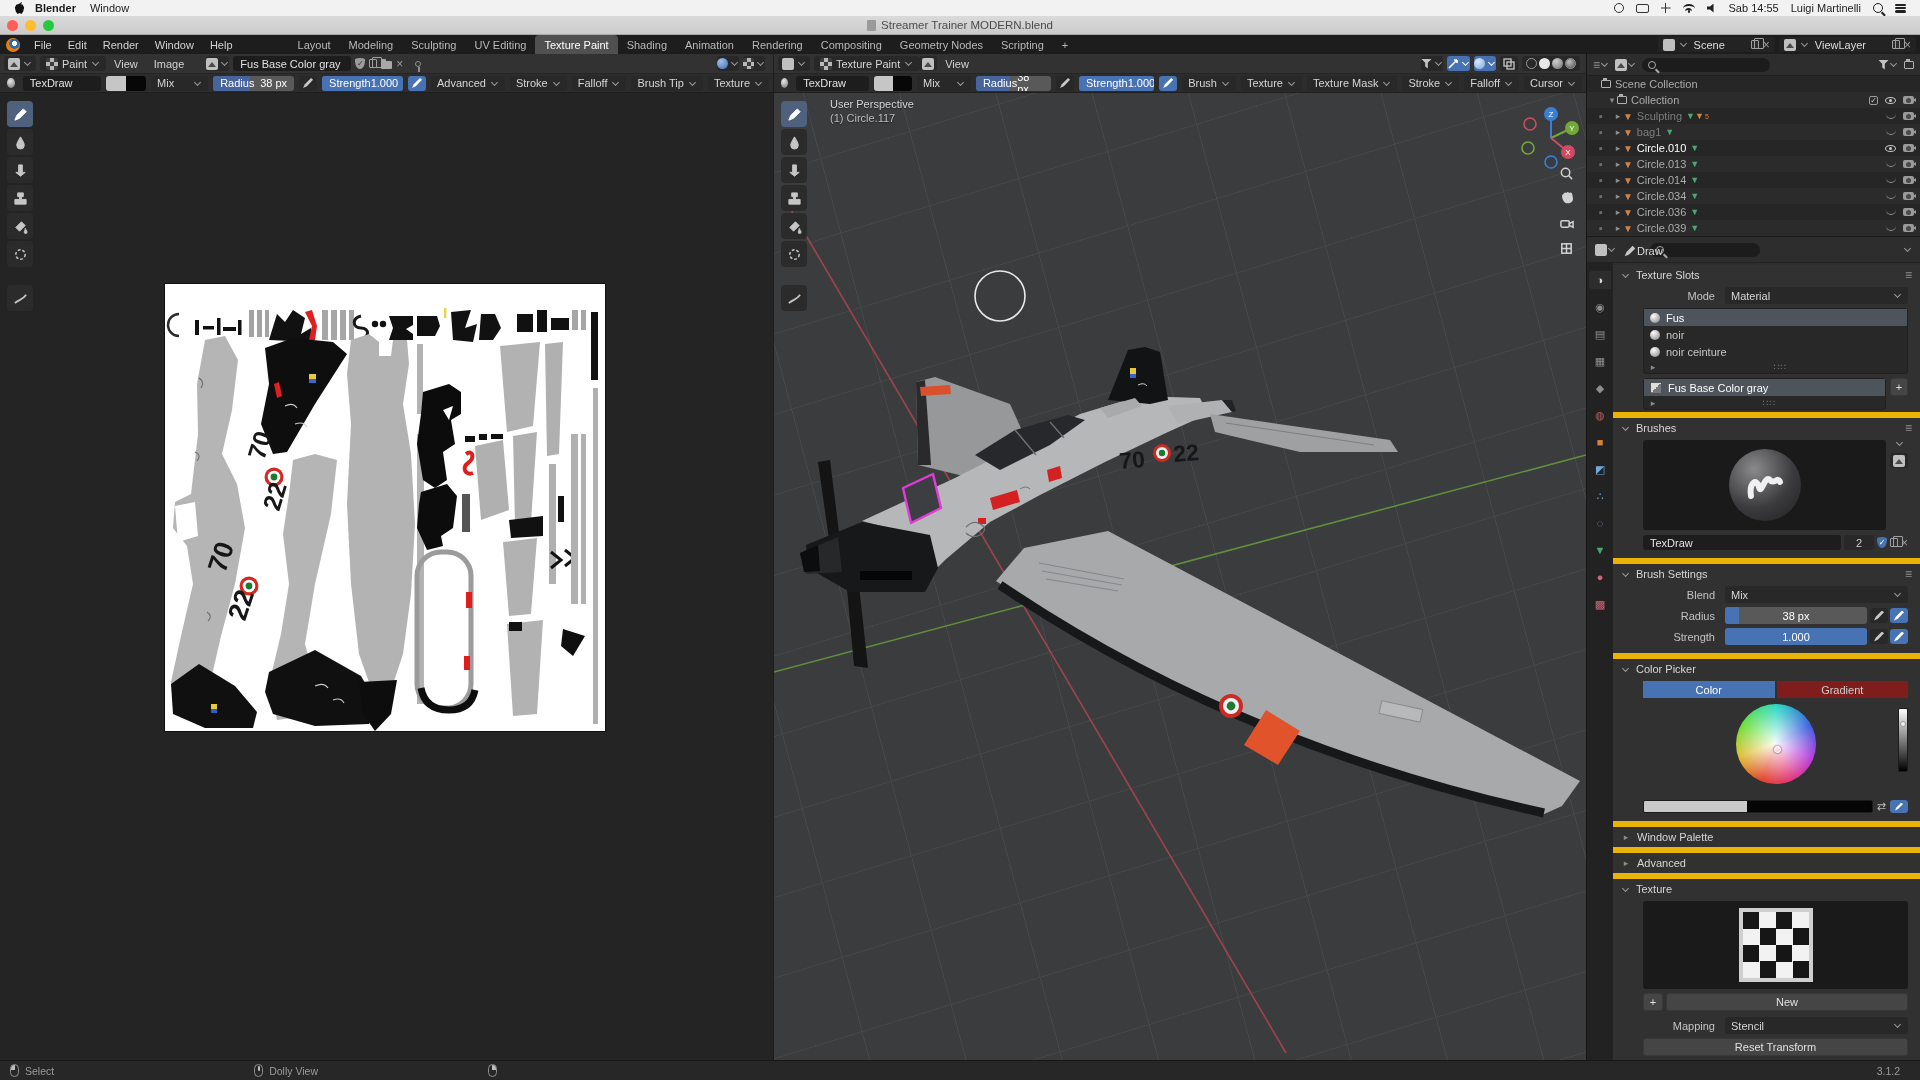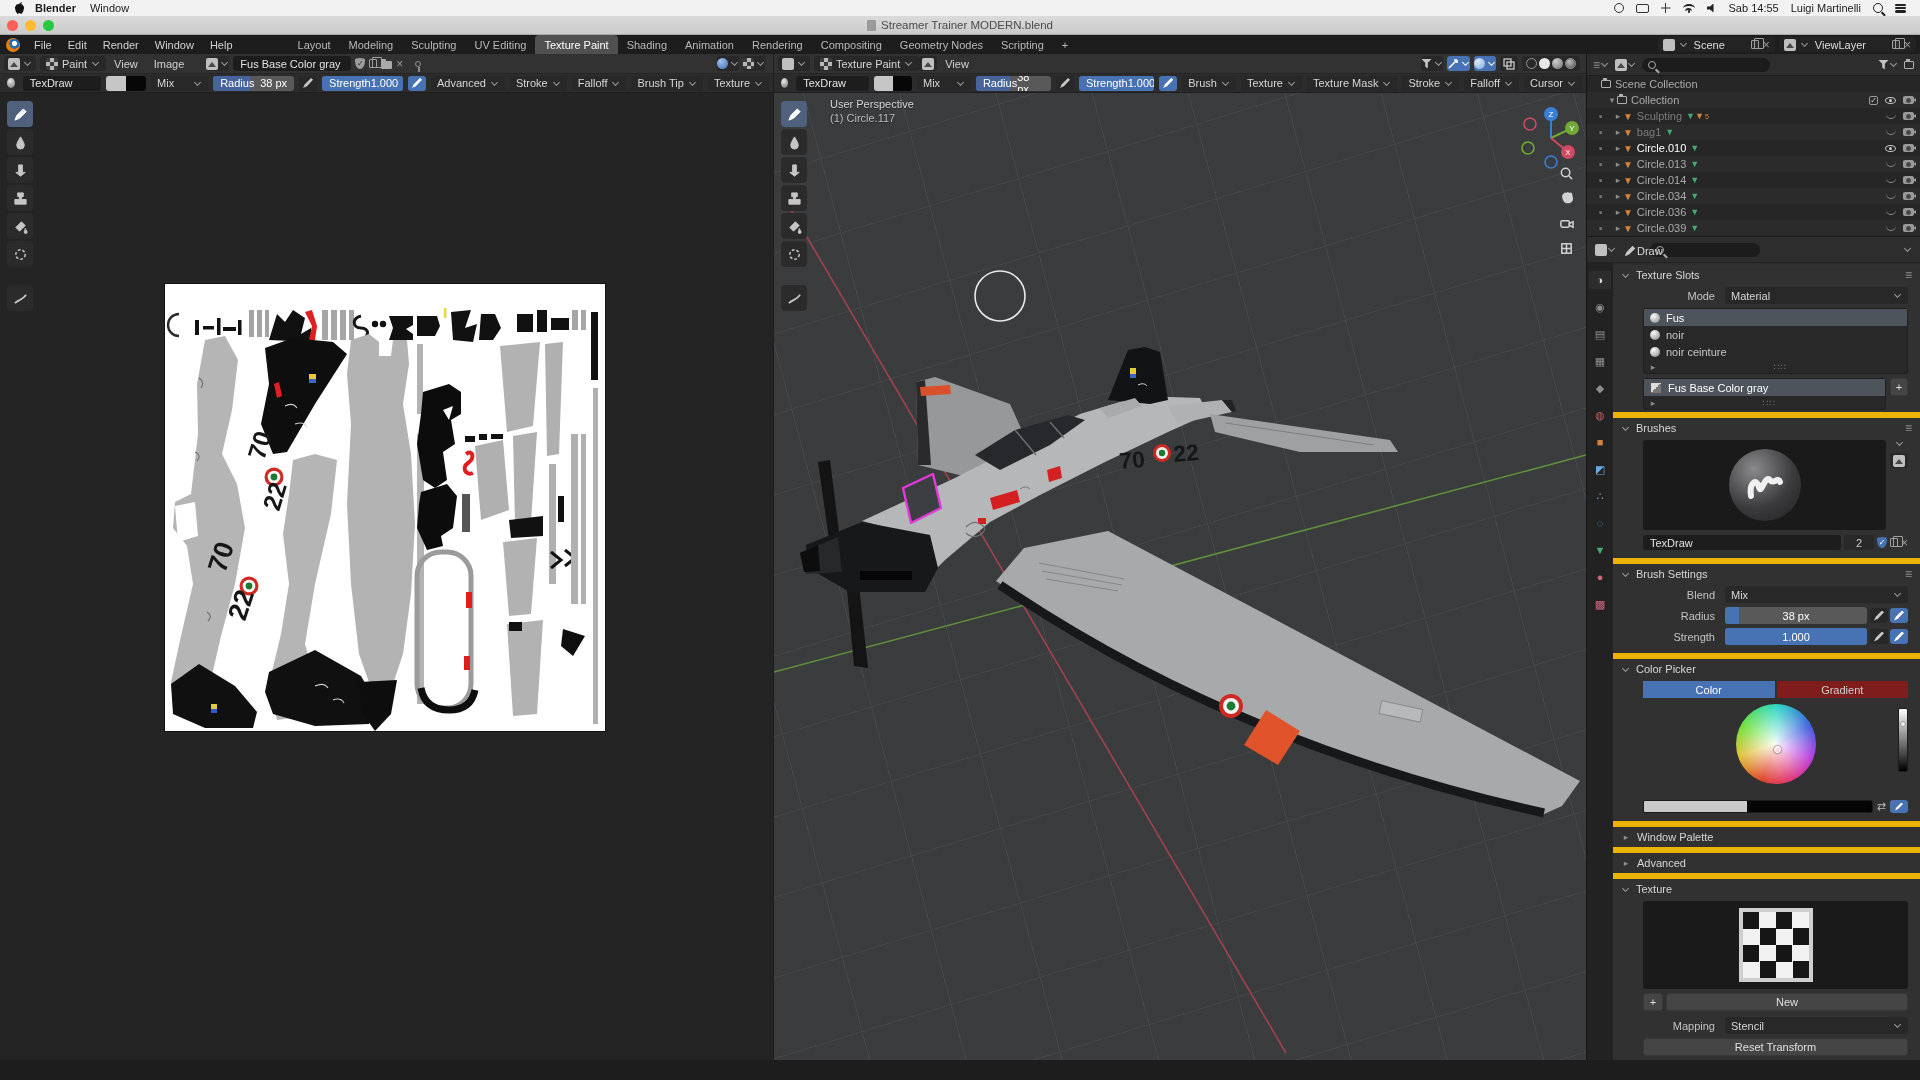--- a/index.html
+++ b/index.html
@@ -1056,14 +1056,28 @@
               <span class="chev"></span>
             </span>
           </div>
         <div style="padding:2px 12px 6px 30px">
           <span class="btn" style="width:100%">Reset Transform</span>
         </div>
       </div>
     </div>
   </div>
 
+  <div id="statusbar" class="abs">
+    <span class="row" style="gap:6px">
+        <span class="mouseic l"></span>
+        <span>Select</span>
+      </span>
+    <span class="row" style="gap:6px;margin-left:190px">
+        <span class="mouseic m"></span>
+        <span>Dolly View</span>
+      </span>
+    <span class="row" style="margin-left:160px">
+        <span class="mouseic r"></span>
+      </span>
+    <span class="ver">3.1.2</span>
+  </div>
 
 </div>
 
 </body></html>

